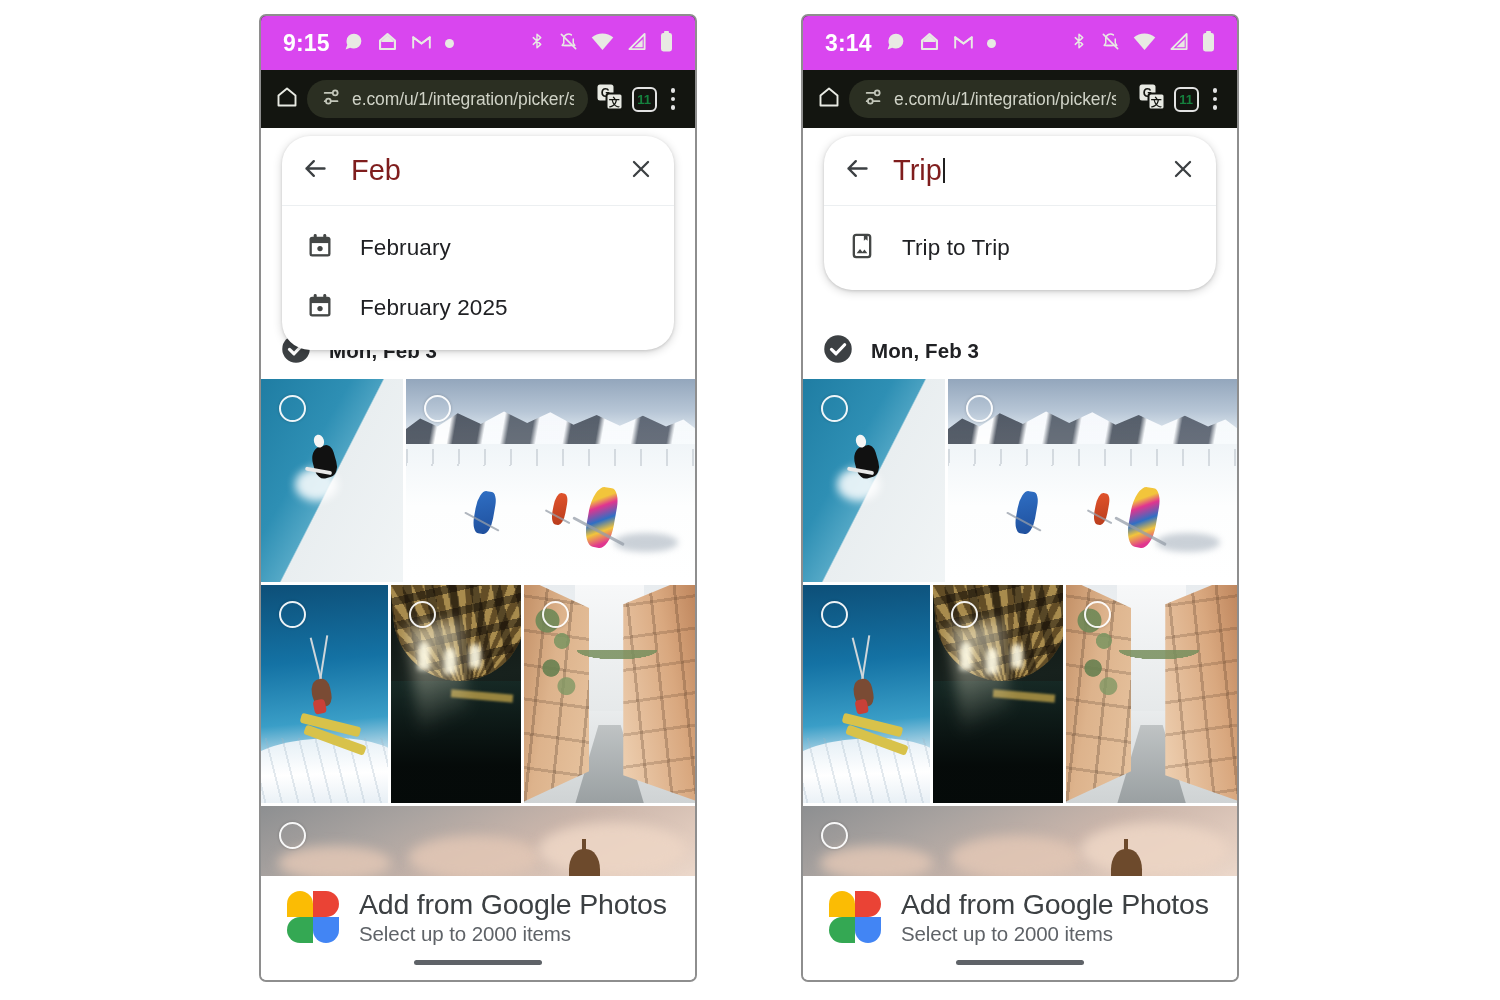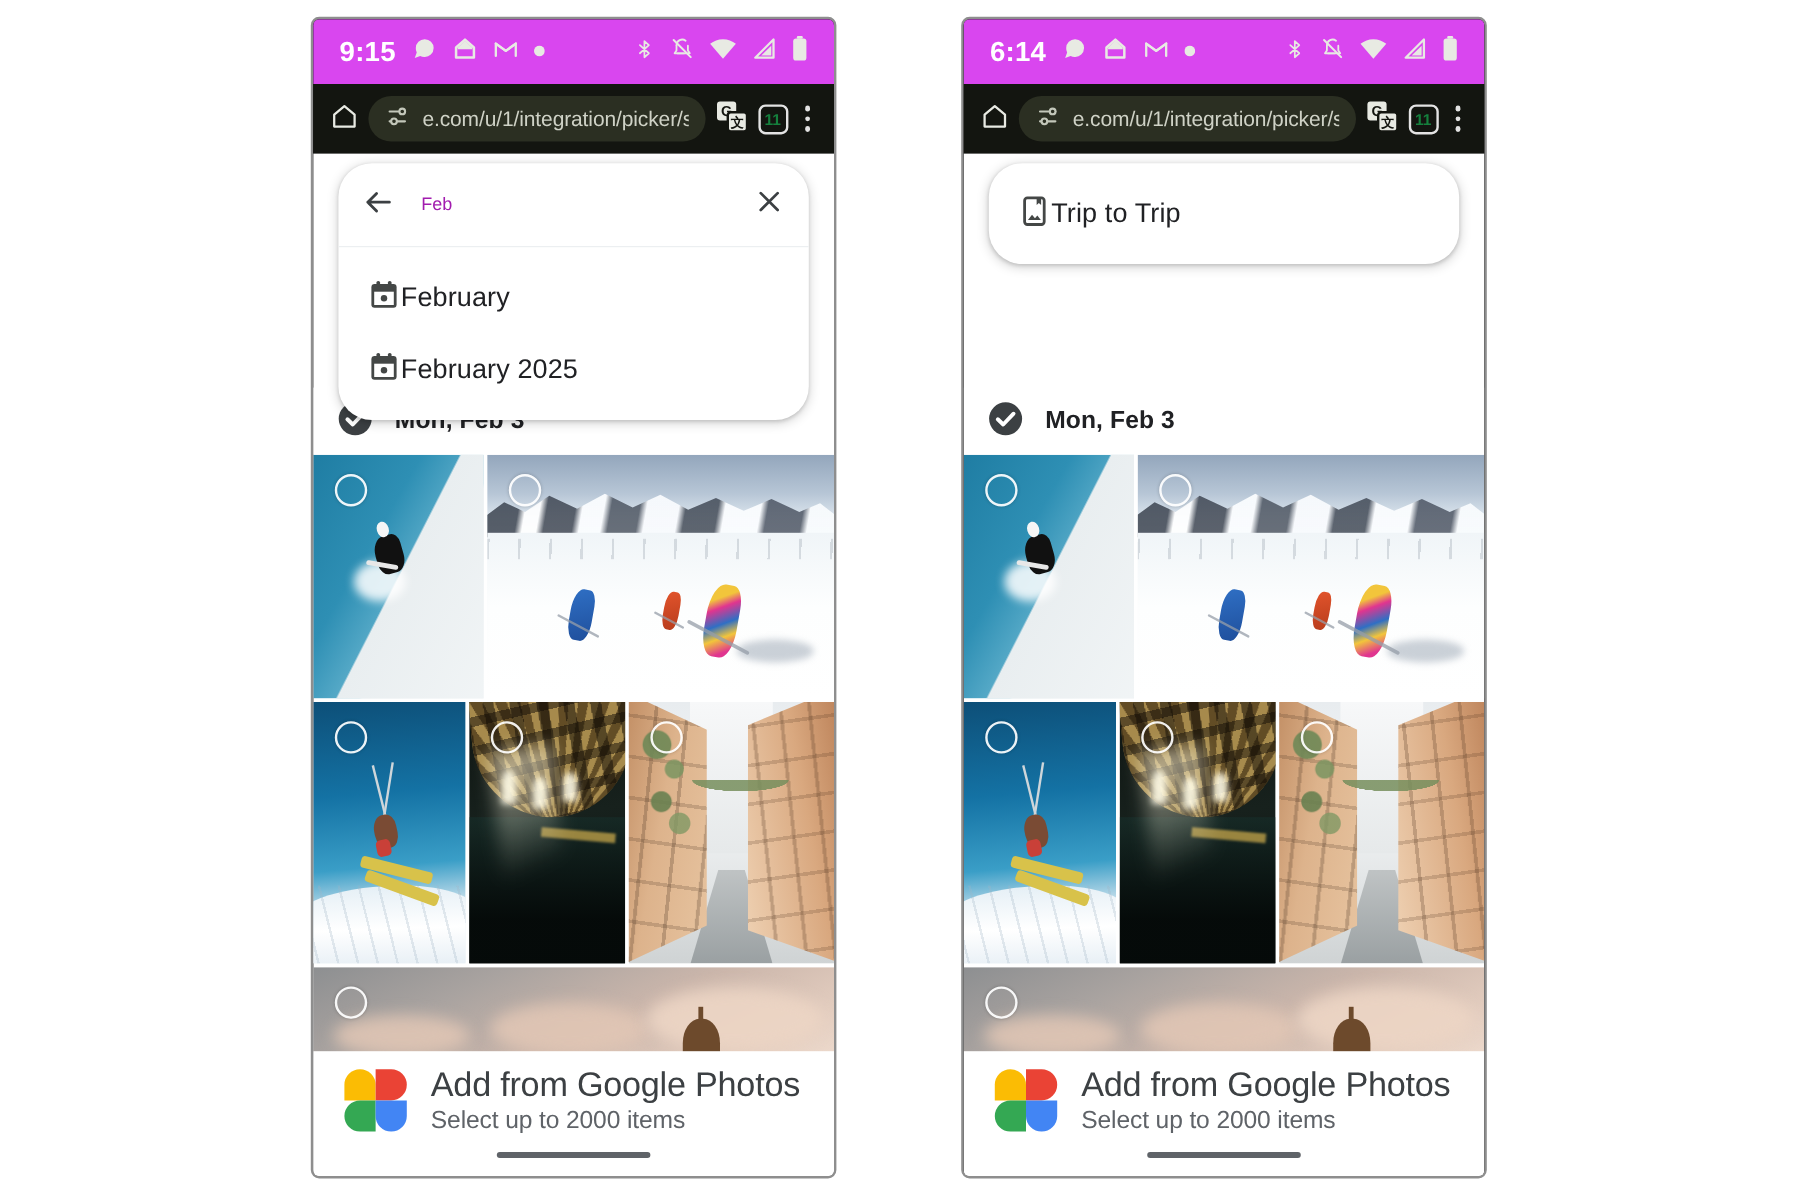--- a/index.html
+++ b/index.html
@@ -90,32 +90,33 @@
     overflow: hidden;
   }
   .search-row {
     height: 70px;
     display: flex; align-items: center;
     padding: 0 20px;
     border-bottom: 1px solid #eceff1;
   }
   .search-text {
     flex: 1 1 auto;
-    font-size: 15px; color: #a21caf;
+    font-size: 29px; color: #7f1d1d;
     padding-left: 22px;
     display: flex; align-items: center;
   }
   .caret {
     display: inline-block; width: 2px; height: 25px;
     background: #1f1f1f; margin-left: 1px;
   }
   .suggestion {
     height: 60px;
     display: flex; align-items: center;
     padding: 0 20px 0 24px;
+    gap: 26px;
   }
   .suggestion .s-label { font-size: 22.5px; color: #202124; letter-spacing: .1px; }
   .sugg-pad { height: 12px; }
 
   
   .date-row {
     position: absolute;
     left: 0; right: 0; top: 195px;
     height: 56px;
     display: flex; align-items: center;
@@ -491,21 +492,21 @@
               <span class="bb-sub">Select up to 2000 items</span>
             </div>
           </div>
           <div class="homeind"></div>
         </div>
       </div>
     </div>
     <div class="phone right">
       <div class="statusbar">
         <div class="sb-left">
-          <span class="sb-time">6:14</span>
+          <span class="sb-time">3:14</span>
           <span class="ic"><svg width="21" height="21" viewBox="0 0 24 24" fill="none" stroke="none" stroke-width="2" stroke-linecap="round" stroke-linejoin="round">
               <path d="M21 11.5a8.38 8.38 0 0 1-9 8.4 8.5 8.5 0 0 1-3.8-.9L3 21l1.9-5.2A8.38 8.38 0 0 1 4 11.5a8.38 8.38 0 0 1 8.5-8.4 8.38 8.38 0 0 1 8.5 8.4z" fill="#e8eae3" stroke="none"></path>
             </svg></span>
           <span class="ic"><svg width="21" height="21" viewBox="0 0 24 24" fill="none" stroke="none" stroke-width="2" stroke-linecap="round" stroke-linejoin="round">
               <path d="M12 3.5 3.5 11v9.5h17V11z" fill="none" stroke="#e8eae3" stroke-width="2.4"></path>
               <path d="M12 4.6 5 11.3v1.2h14v-1.2z" fill="#e8eae3" stroke="none"></path>
             </svg></span>
           <span class="ic"><svg width="21" height="21" viewBox="0 0 24 24" fill="none" stroke="none" stroke-width="2" stroke-linecap="round" stroke-linejoin="round">
               <path d="M2.5 19V7.2L12 14.2l9.5-7V19" fill="none" stroke="#e8eae3" stroke-width="2.2"></path>
               <path d="M2.5 7.2 12 14.2l9.5-7" fill="none" stroke="#e8eae3" stroke-width="2.2"></path>
@@ -632,20 +633,29 @@
                 <div class="cl c1"></div>
                 <div class="cl c2"></div>
                 <div class="cl c3"></div>
                 <div class="dome"></div>
               </div>
               <div class="sel"></div>
             </div>
           </div>
         </div>
         <div class="search-card">
+          <div class="search-row">
+            <span class="ic"><svg width="27" height="27" viewBox="0 0 24 24" fill="none" stroke="none" stroke-width="2" stroke-linecap="round" stroke-linejoin="round">
+                <path d="M20 12H4M10.5 5.5 4 12l6.5 6.5" stroke="#3c4043" stroke-width="2.1" fill="none"></path>
+              </svg></span>
+            <span class="search-text">Trip<i class="caret"></i></span>
+            <span class="ic"><svg width="26" height="26" viewBox="0 0 24 24" fill="none" stroke="none" stroke-width="2" stroke-linecap="round" stroke-linejoin="round">
+                <path d="M5.5 5.5 18.5 18.5M18.5 5.5 5.5 18.5" stroke="#3c4043" stroke-width="2.1"></path>
+              </svg></span>
+          </div>
           <div class="sugg-pad"></div>
           <div class="suggestion">
             <span class="ic"><svg width="28" height="28" viewBox="0 0 24 24">
                 <rect x="5" y="2.5" width="14" height="19" rx="2" fill="none" stroke="#444746" stroke-width="2"></rect>
                 <path d="M13.6 2.5h3.2v5l-1.6-1.3-1.6 1.3z" fill="#444746"></path>
                 <path d="M7.4 18.3l2.9-3.8 2.1 2.6 1.7-2.1 2.5 3.3z" fill="#444746"></path>
               </svg></span>
             <span class="s-label">Trip to Trip</span>
           </div>
           <div class="sugg-pad"></div>

